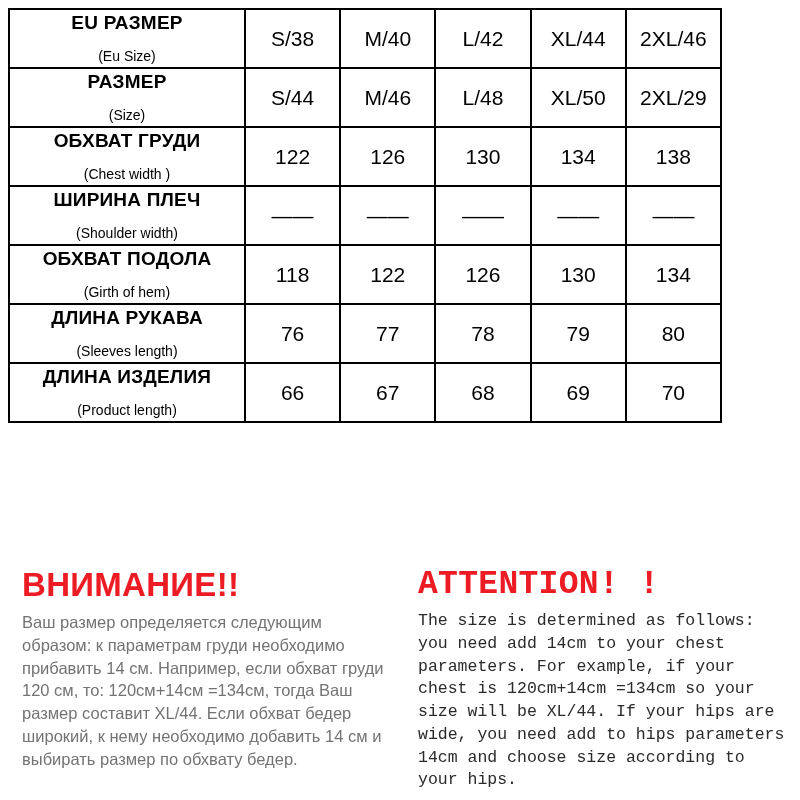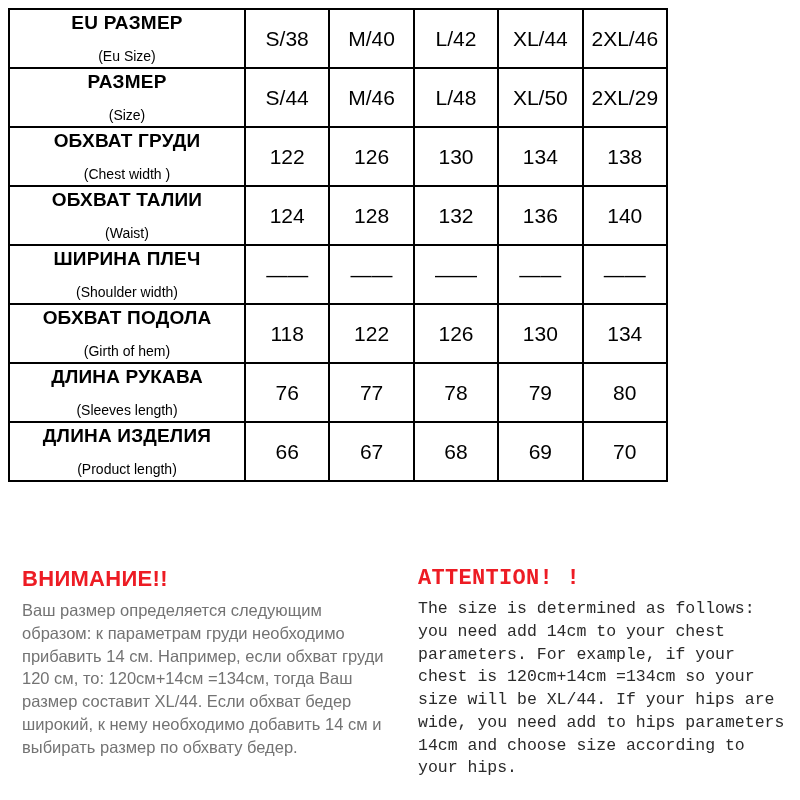--- a/index.html
+++ b/index.html
@@ -9,21 +9,21 @@
     background: #ffffff;
     font-family: "Liberation Sans", sans-serif;
     color: #000;
     position: relative;
     overflow: hidden;
   }
 
   table.size-table {
     position: absolute;
     left: 8px; top: 8px;
-    width: 660px;
+    width: 714px;
     border-collapse: collapse;
     table-layout: fixed;
   }
   .size-table th, .size-table td {
     border: 2px solid var(--border-black);
     text-align: center;
     vertical-align: middle;
     height: 57px;
     padding: 0 2px;
     background: #fff;
@@ -52,21 +52,21 @@
     left: 0; top: 566px;
     width: 800px;
     display: flex;
   }
   .note { box-sizing: border-box; }
   .note-ru { margin-left: 22px; width: 372px; }
   .note-en { margin-left: 24px; width: 370px; font-family: Liberation Mono, monospace; }
   .note-heading {
     color: var(--attention-red);
     font-weight: bold;
-    font-size: 22px;
+    font-size: 33px;
     margin: 0 0 7px 0;
     letter-spacing: 0.3px;
   }
   .note-body {
     font-size: 16.5px;
     line-height: 1.38;
     color: #737373;
     text-align: left;
   }
   .note-en .note-body { color: #2a2a2a; }
@@ -101,31 +101,20 @@
     <tr>
       <th>
         <div class="row-label">ОБХВАТ ГРУДИ</div>
         <div class="row-sublabel">(Chest width )</div>
       </th>
       <td>122</td>
       <td>126</td>
       <td>130</td>
       <td>134</td>
       <td>138</td>
-    </tr>
-    <tr>
-      <th>
-        <div class="row-label">ОБХВАТ ТАЛИИ</div>
-        <div class="row-sublabel">(Waist)</div>
-      </th>
-      <td>124</td>
-      <td>128</td>
-      <td>132</td>
-      <td>136</td>
-      <td>140</td>
     </tr>
     <tr>
       <th>
         <div class="row-label">ШИРИНА ПЛЕЧ</div>
         <div class="row-sublabel">(Shoulder width)</div>
       </th>
       <td>——</td>
       <td>——</td>
       <td>——</td>
       <td>——</td>

